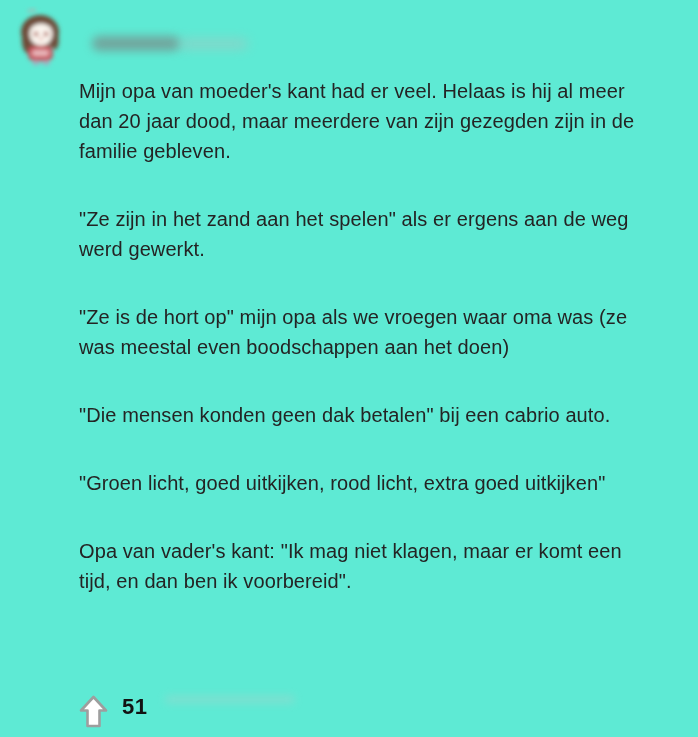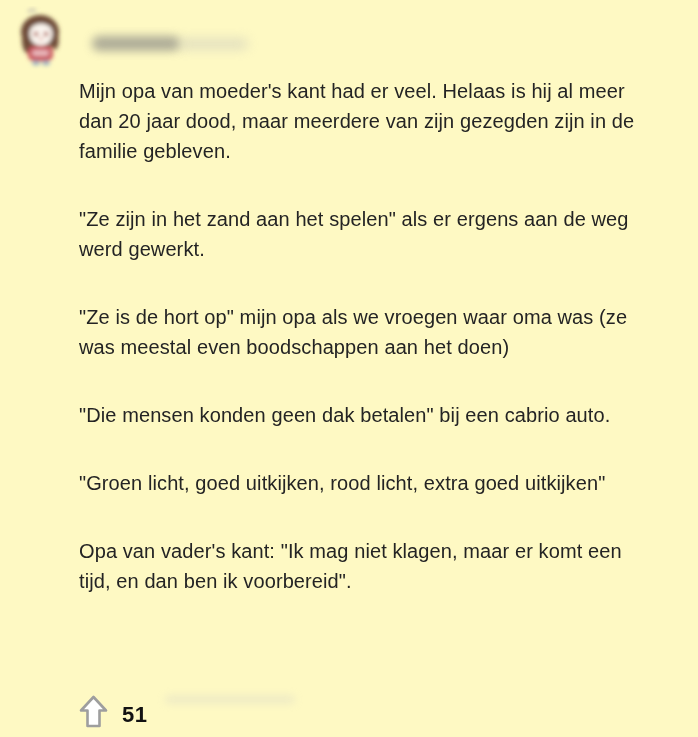--- a/index.html
+++ b/index.html
@@ -7,21 +7,21 @@
   body {
     width: 698px;
     height: 737px;
     position: relative;
     overflow: hidden;
     font-family: "Liberation Sans", "DejaVu Sans", sans-serif;
   }
   .comment-card {
     position: absolute;
     inset: 0;
-    background: #fef9c3;
+    background: #5eead4;
   }
   
   .comment-header {
     position: absolute;
     top: 6px;
     left: 10px;
     height: 64px;
     display: flex;
     align-items: flex-start;
   }
@@ -69,21 +69,21 @@
     color: #242424;
     margin: 0 0 38px 0;
   }
   .comment-body p:last-child { margin-bottom: 0; }
   
   .comment-footer {
     position: absolute;
     left: 78px;
     top: 694px;
     display: flex;
-    align-items: flex-end;
+    align-items: flex-start;
     gap: 14px;
   }
   .upvote-button {
     width: 30px;
     height: 34px;
     background: none;
     border: none;
     padding: 0;
     cursor: pointer;
     display: flex;

